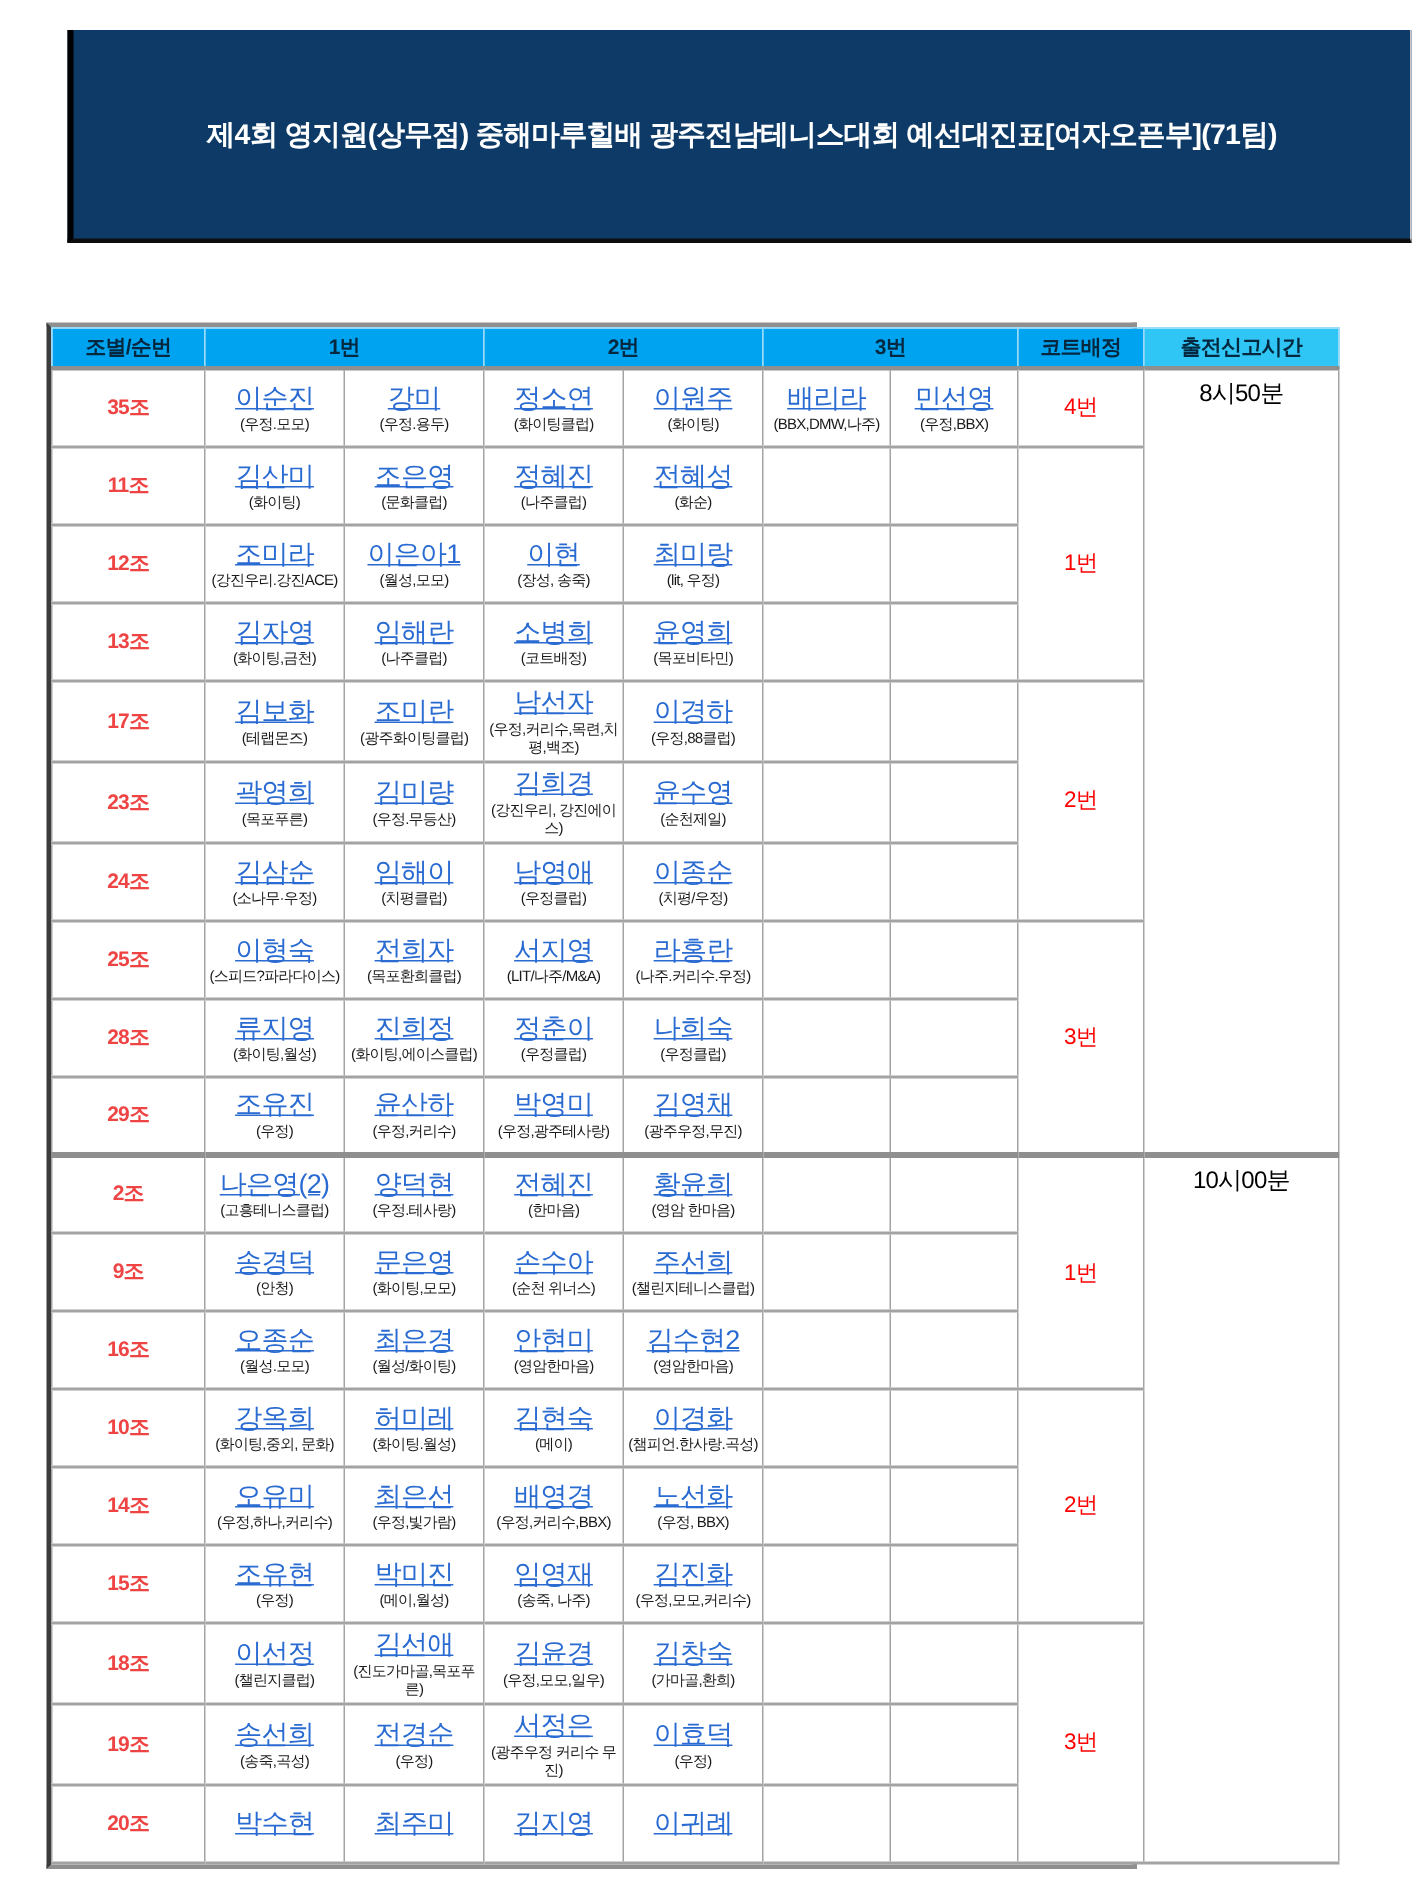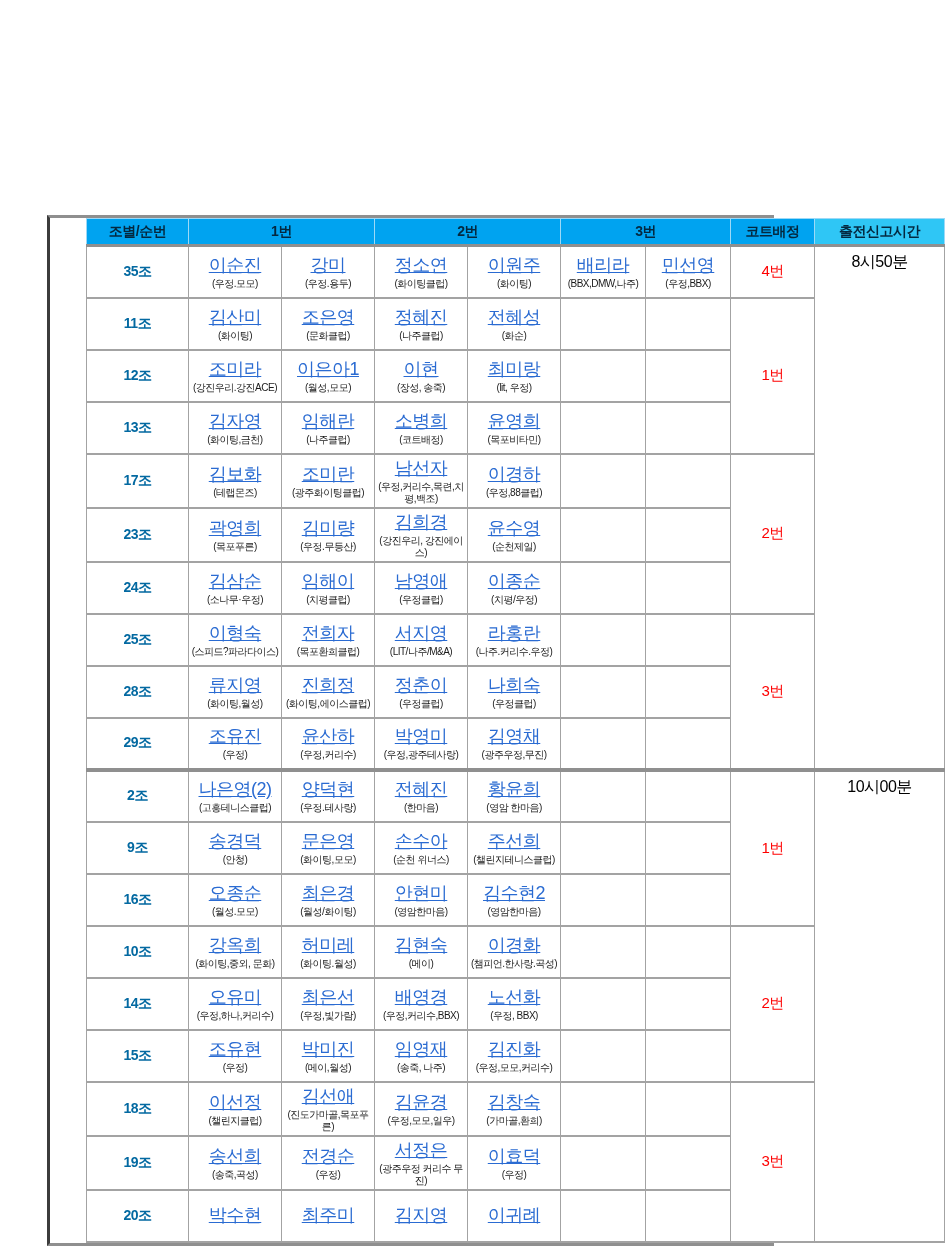--- a/index.html
+++ b/index.html
@@ -8,48 +8,51 @@
   .page { position:relative; width:949px; height:1255px; background:#fff; overflow:hidden; }
 
   
   .banner { position:absolute; left:45px; top:20px; width:896px; height:142px;
     background:#0d3a66; border-left:4px solid #000; border-bottom:3px solid #0d0d0d;
     border-right:1px solid #c9c9c9; display:flex; align-items:center; justify-content:center; }
   .banner-title { color:#ffffff; font-size:19px; font-weight:700; letter-spacing:-0.5px;
     text-align:center; white-space:nowrap; }
 
   
-  .table-wrap { position:absolute; left:47px; top:215px; width:727px;
-    border:3px solid #8f8f8f; border-left-color:#3c3c3c; background:#fff;padding-left:36px; }
+  .table-wrap { position:absolute; left:31px; top:215px; width:727px;
+    border:3px solid #8f8f8f; border-left-color:#3c3c3c; background:#fff; }
   table { width:100%; border-collapse:collapse; table-layout:fixed; }
 
   thead th { background:#00a3f0; border:1px solid #9cd9f7; border-bottom:3px solid #8f8f8f;
     height:27px; font-size:14px; font-weight:700; color:#04283f; text-align:center;
     letter-spacing:-0.5px; }
   thead th.time-h { background:#2fc6f5;text-align:center; }
 
   tbody td { border:1px solid #a3a3a3; border-top-width:2px; border-bottom-width:2px;
     background:#fff; text-align:center; vertical-align:middle; height:52px; }
   tr.section-start td { border-top:4px solid #8f8f8f; }
 
-  .group-cell { font-size:14px; font-weight:700; color:#0369a1; letter-spacing:-0.5px; }
+  .group-cell { font-size:14px; font-weight:700; color:#ef4444; letter-spacing:-0.5px; }
   .player-cell { padding:2px 2px; }
   .player-name { display:inline-block; color:#2a6bd2; text-decoration:underline;
     font-size:18px; line-height:23px; white-space:nowrap; cursor:pointer; letter-spacing:-0.5px; }
   .player-club { font-size:10px; line-height:12px; color:#1a1a1a; word-break:break-all;
     margin-top:1px; letter-spacing:-0.5px; }
   .court-cell { color:#fe0000; font-size:15px; font-weight:400; letter-spacing:-0.5px; }
   .time-cell { vertical-align:top; padding-top:5px; font-size:16px; color:#000;
     letter-spacing:-0.5px;margin-top:12px; }
 </style>
 </head>
 <body>
 
 <div class="page">
 
+  <div class="banner">
+    <div class="banner-title">제4회 영지원(상무점) 중해마루힐배 광주전남테니스대회 예선대진표[여자오픈부](71팀)</div>
+  </div>
 
   <div class="table-wrap">
     <table>
       <colgroup>
         <col style="width:102px">
           <col style="width:93px">
           <col style="width:93px">
         <col style="width:93px">
           <col style="width:93px">
           <col style="width:85px">

